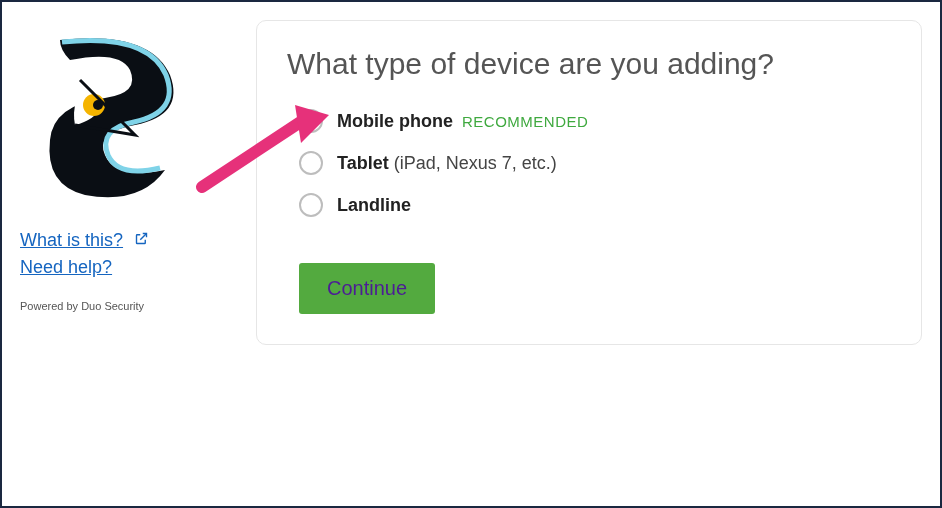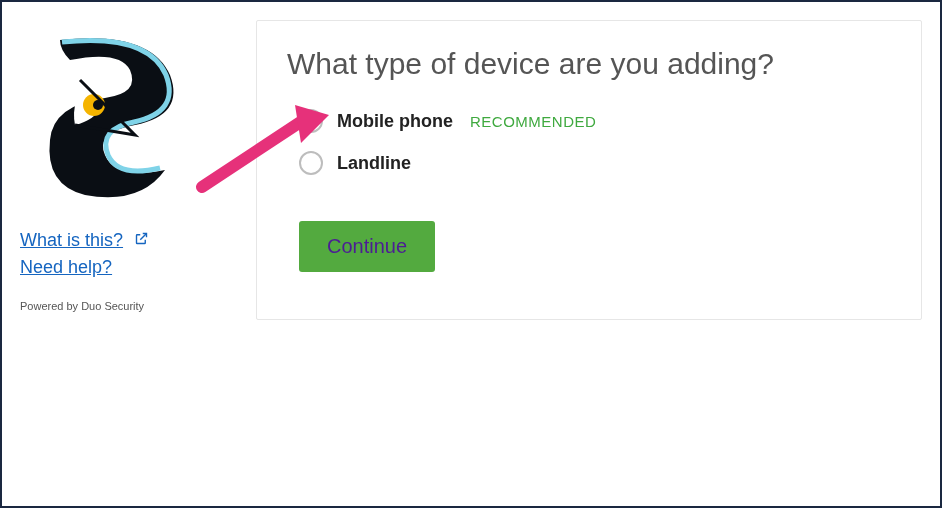--- a/index.html
+++ b/index.html
@@ -52,21 +52,21 @@
     }
     .powered {
       margin-top: 16px;
       color: #555;
       font-size: 11px;
     }
     .main-panel {
       flex: 1;
       background: #fff;
       border: 1px solid #e6e6e6;
-      border-radius: 2px;
+      border-radius: 10px;
       padding: 26px 16px 30px 30px;
       min-height: 300px;
     }
     .panel-heading {
       font-size: 30px;
       font-weight: 400;
       color: #555;
       margin-bottom: 28px;
     }
     .radio-list {
@@ -102,21 +102,21 @@
       margin-top: 32px;
     }
     .radio-label-sub {
       font-weight: 400;
       color: #444;
     }
     .recommended {
       color: #3fa93f;
       font-size: 15px;
       letter-spacing: 0.5px;
-      margin-left: 12px;
+      margin-left: 4px;
     }
     .continue-btn {
       margin-top: 28px;
       margin-left: 12px;
       background: #53aa3f;
       color: #4c1d95;
       border: none;
       border-radius: 3px;
       font-size: 20px;
       padding: 14px 28px;
@@ -179,20 +179,28 @@
         <label class="radio-row">
           <span class="radio-outer selected">
               <span class="radio-inner"></span>
             </span>
           <span>
             <span class="radio-label-bold">Mobile phone</span><span class="radio-label-sub"></span>
             <span class="recommended">RECOMMENDED</span>
           </span>
         </label>
 
+        <label class="radio-row">
+          <span class="radio-outer">
+              <span class="radio-inner"></span>
+            </span>
+          <span>
+            <span class="radio-label-bold">Tablet</span><span class="radio-label-sub"> (iPad, Nexus 7, etc.)</span>
+          </span>
+        </label>
 
         <label class="radio-row">
           <span class="radio-outer">
               <span class="radio-inner"></span>
             </span>
           <span>
             <span class="radio-label-bold">Landline</span><span class="radio-label-sub"></span>
           </span>
         </label>
 

